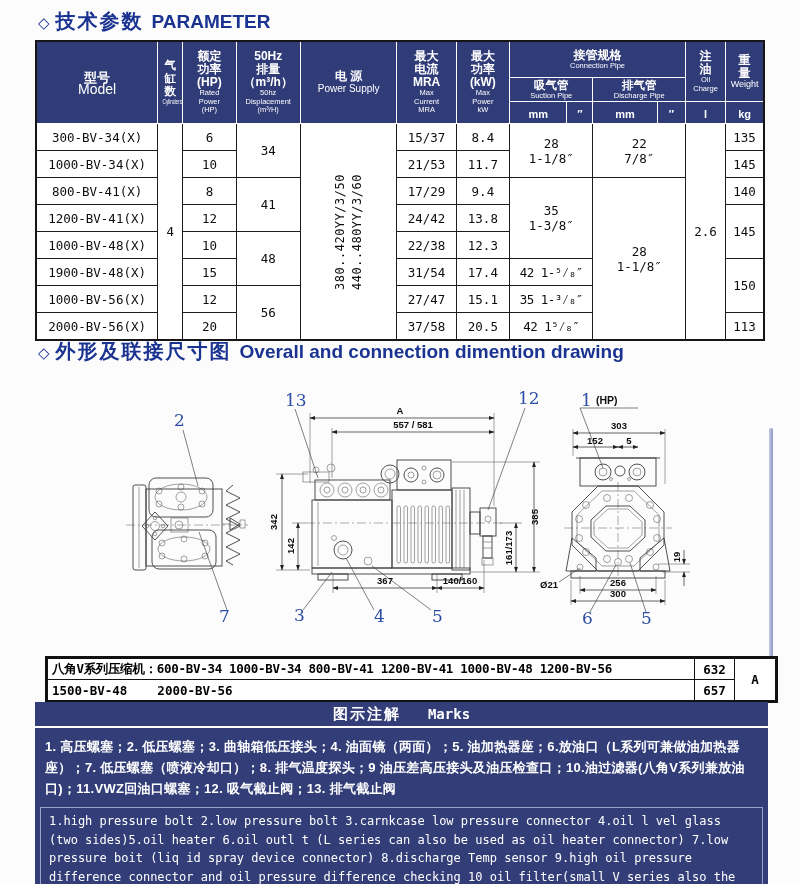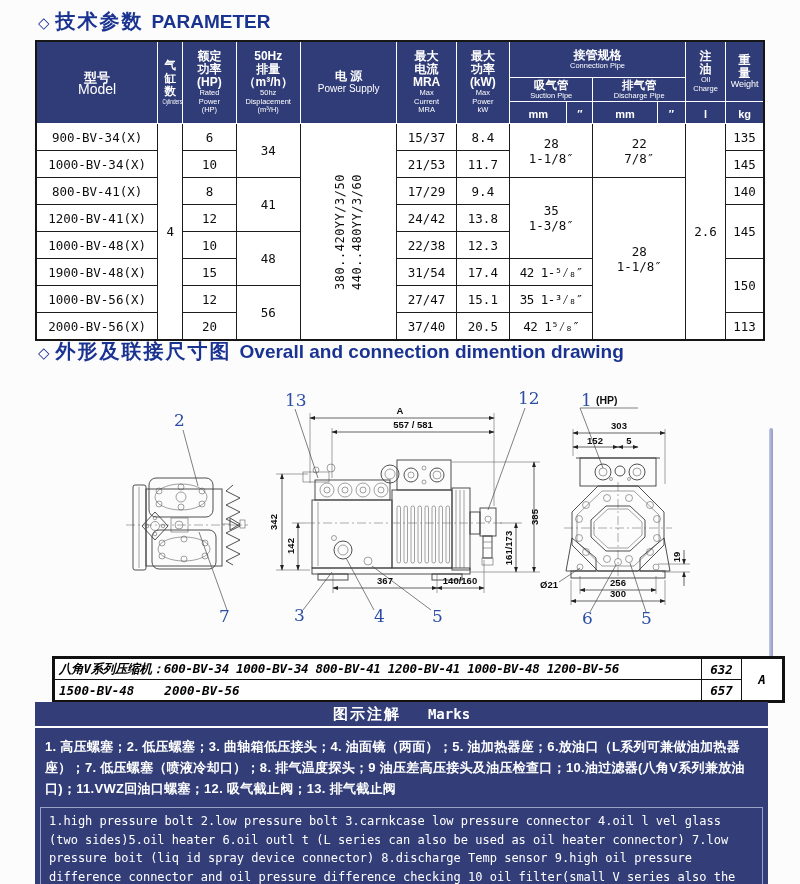--- a/index.html
+++ b/index.html
@@ -57,24 +57,23 @@
   .thin{fill:none;stroke:#555;stroke-width:.55;}
   .dim{stroke:#222;stroke-width:.7;fill:none;}
   .cdash{stroke:#666;stroke-width:.55;fill:none;stroke-dasharray:9 3 2 3;}
   text.dimt{font:bold 9.5px "Liberation Sans",sans-serif;fill:#0d0d0d;}
   text.co{font:17px "DejaVu Serif",serif;fill:#2b4da3;}
   text.hp{font:bold 10.5px "Liberation Sans",sans-serif;fill:#111;}
   .ld{stroke:#4a4a4a;stroke-width:.7;fill:none;}
 
   
   table.models{
-    position:absolute;left:52px;top:656px;width:730px;border-collapse:collapse;
+    position:absolute;left:45px;top:656px;width:730px;border-collapse:collapse;
     table-layout:fixed;border:3px solid #111;
     font-family:"DejaVu Sans Mono","Liberation Mono",monospace;
-    font-style:italic;
   }
   table.models td{border:1px solid #111;height:20px;font-size:12.5px;font-weight:bold;
     padding:0 4px;background:#fff;color:#000;}
   td.m-list1{text-align:left;padding-left:10px;letter-spacing:-.3px;}
   td.m-list2{text-align:left;padding-left:140px;white-space:pre;}
   td.m-val{text-align:center;}
   td.m-grp{text-align:center;font-size:14px;}
 
   
   .marks{position:absolute;left:35px;top:702px;width:733px;background:#333e79;color:#fff;}
@@ -188,21 +187,21 @@
       <th><span class="t-mid">mm</span></th>
       <th><span class="t-mid">″</span></th>
       <th><span class="t-mid">mm</span></th>
       <th><span class="t-mid">″</span></th>
       <th><span class="t-mid">l</span></th>
       <th><span class="t-mid">kg</span></th>
     </tr>
   </thead>
   <tbody>
     <tr>
-      <td class="model">900-BV-34(X)</td>
+      <td class="model">300-BV-34(X)</td>
       <td class="cylinders" rowspan="8">4</td>
       <td>6</td>
       <td rowspan="2">34</td>
       <td class="supply" rowspan="8"><div class="rot">380..420YY/3/50
 440..480YY/3/60</div></td>
       <td>15/37</td>
       <td>8.4</td>
       <td rowspan="2" colspan="2">28
 1-1/8″</td>
       <td rowspan="2" colspan="2">22
@@ -255,21 +254,21 @@
       <td class="model">1000-BV-56(X)</td>
       <td>12</td>
       <td rowspan="2">56</td>
       <td>27/47</td>
       <td>15.1</td>
       <td colspan="2" class="frac">35 1-³⁄₈″</td>
     </tr>
     <tr>
       <td class="model">2000-BV-56(X)</td>
       <td>20</td>
-      <td>37/40</td>
+      <td>37/58</td>
       <td>20.5</td>
       <td colspan="2" class="frac">42 1⁵⁄₈″</td>
       <td>113</td>
     </tr>
   </tbody>
 </table>
 
 <div class="sec-title" id="title2">
   <span class="diamond">◇</span><span class="zh">外形及联接尺寸图</span><span class="en">Overall and connection dimention drawing</span>
 </div>

